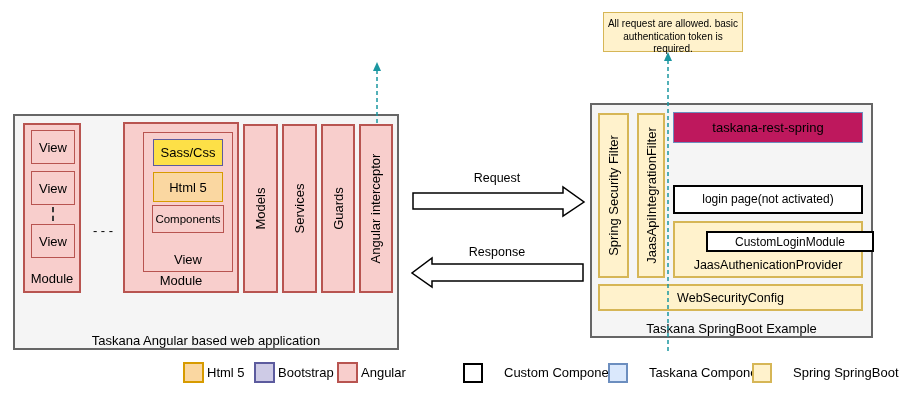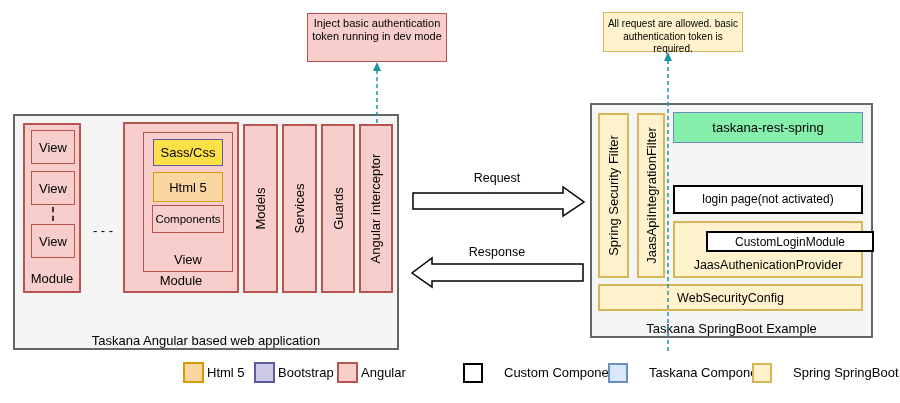--- a/index.html
+++ b/index.html
@@ -7,21 +7,21 @@
           font-family:"Liberation Sans",sans-serif;color:#000;}
   .abs{position:absolute;box-sizing:border-box;}
   .cc{display:flex;align-items:center;justify-content:center;text-align:center;}
   
   .pink{background:#f8cecc;border:2px solid #b85450;}
   .pink-thin{background:#f8cecc;border:1.5px solid #b85450;}
   .orange{background:#fad7a1;border:1.5px solid #d79b00;}
   .lav{background:#fde047;border:1.5px solid #5c5b9e;}
   .yellow{background:#fff2cc;border:2px solid #d6b656;}
   .yellow-thin{background:#fff2cc;border:1.5px solid #d6b656;}
-  .blue{background:#86efac;border:1.5px solid #6c8ebf;}
+  .blue{background:#be185d;border:1.5px solid #6c8ebf;}
   .white-box{background:#ffffff;border:2px solid #000000;}
   .gray-container{background:#f5f5f5;border:2px solid #666666;}
   
   .t13{font-size:13px;}
   .t12{font-size:12px;}
   .t11{font-size:11px;line-height:13px;}
   .vlabel{display:flex;align-items:center;justify-content:center;overflow:visible;}
   .vlabel span{transform:rotate(-90deg);white-space:nowrap;font-size:13px;}
   .note{text-align:center;padding:3px 2px;}
   .vdots{width:0;height:14px;border-left:2px dashed #3a3a3a;}
@@ -63,21 +63,20 @@
     <span>Services</span>
     </div>
   <div class="abs pink vlabel" style="left:321px;top:124px;width:34px;height:169px;">
     <span>Guards</span>
     </div>
   <div class="abs pink vlabel" style="left:359px;top:124px;width:34px;height:169px;">
     <span>Angular interceptor</span>
     </div>
 
 
-  <div class="abs pink-thin note t11" style="left:307px;top:13px;width:140px;height:49px;">Inject basic authentication token running in dev mode</div>
 
   <div class="abs gray-container" style="left:590px;top:103px;width:283px;height:235px;"></div>
   <div class="abs cc t13" style="left:590px;top:320px;width:283px;height:16px;">Taskana SpringBoot Example</div>
 
   <div class="abs yellow vlabel" style="left:598px;top:113px;width:31px;height:165px;">
     <span>Spring Security Filter</span>
     </div>
   <div class="abs yellow vlabel" style="left:637px;top:113px;width:28px;height:165px;">
     <span>JaasApiIntegrationFilter</span>
     </div>

